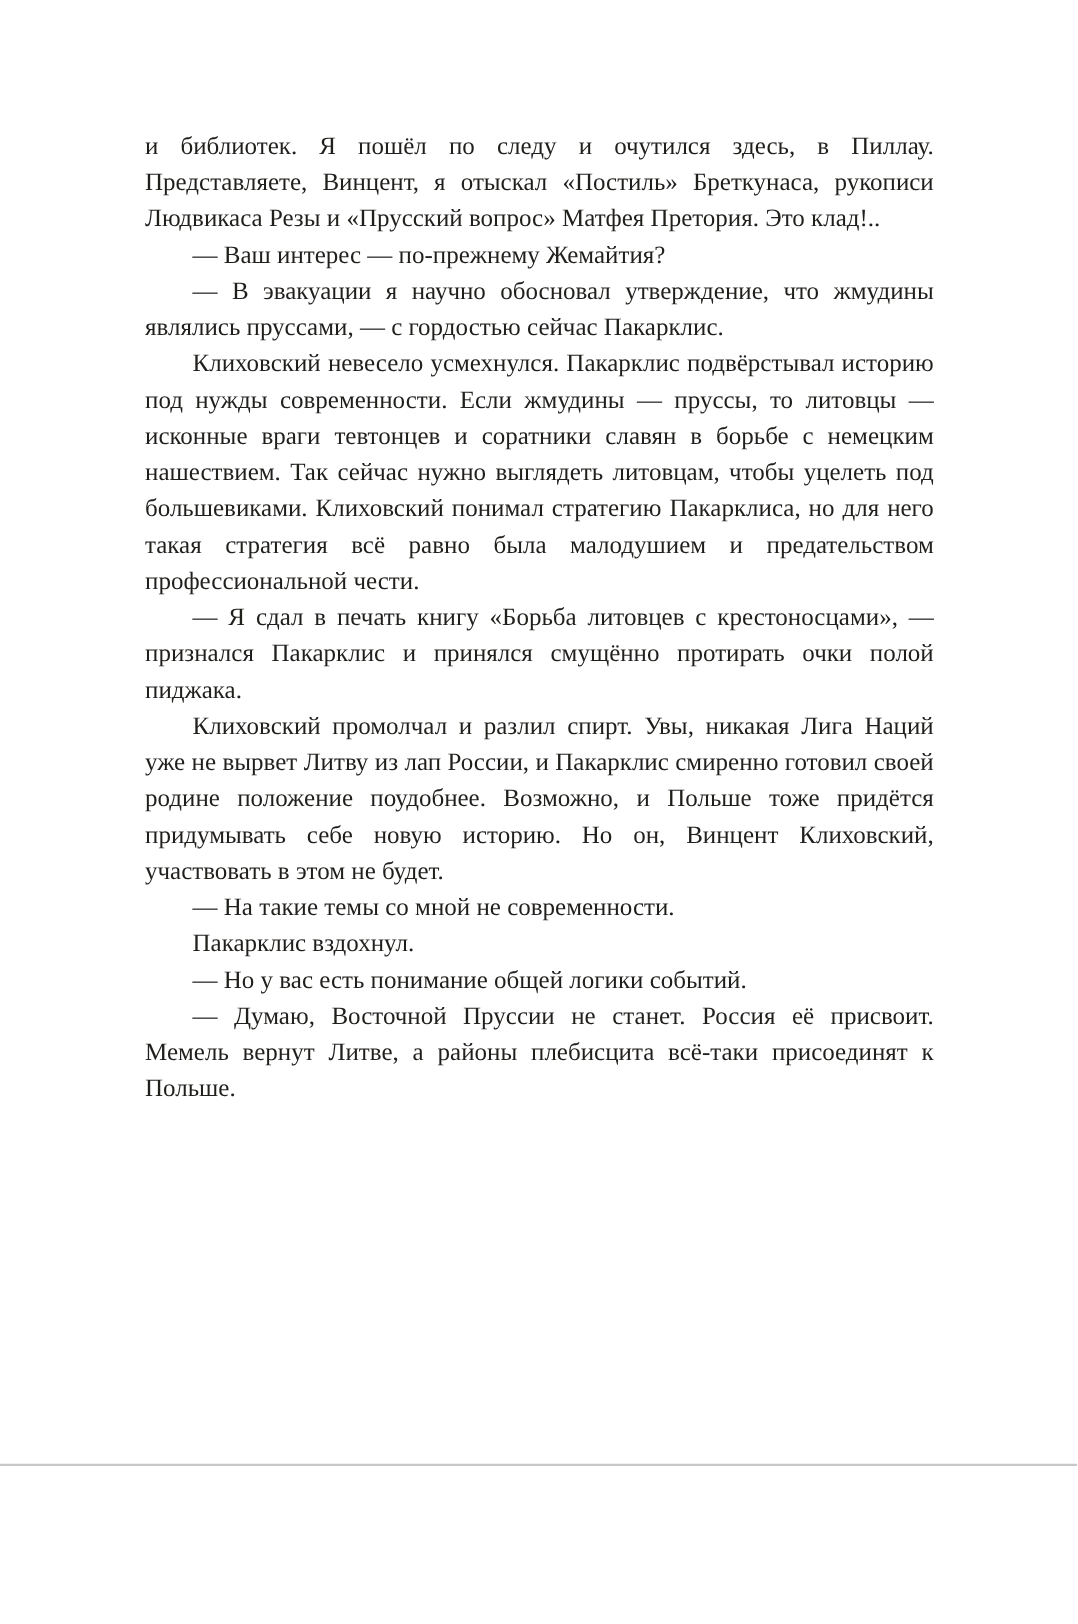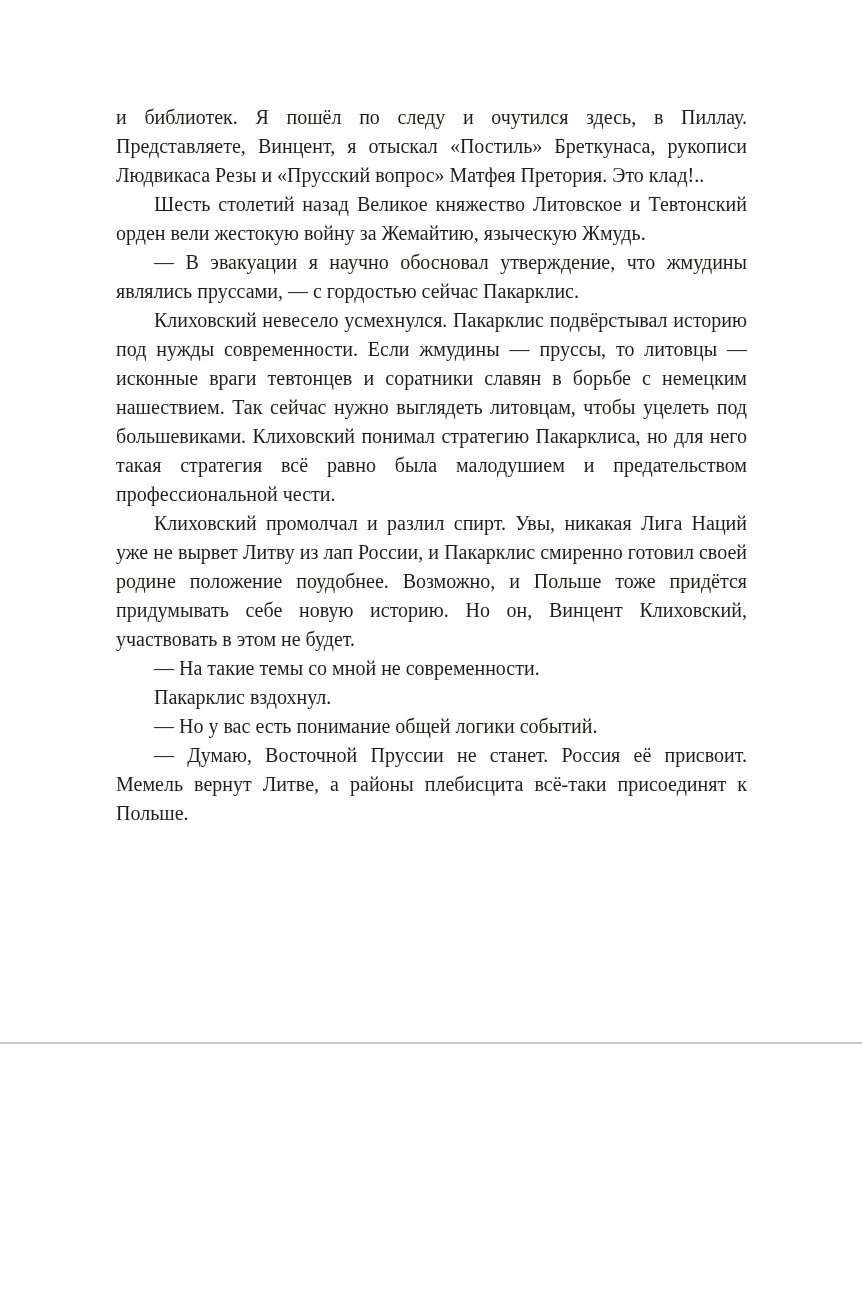--- a/index.html
+++ b/index.html
@@ -3,21 +3,21 @@
 <meta charset="utf-8">
 <style>
   html, body {
     margin: 0;
     padding: 0;
     background: #ffffff;
   }
   .page {
     position: relative;
     width: 862px;
-    height: 1044px;
+    height: 1173px;
     background: #ffffff;
     overflow: hidden;
     font-family: "Liberation Serif", "DejaVu Serif", serif;
     color: #211f1c;
   }
   .text-block {
     position: absolute;
     left: 116px;
     top: 103px;
     width: 631px;
@@ -62,23 +62,24 @@
     background: #c8c8c8;
   }
 </style>
 </head>
 <body>
 
 <div class="page">
 
   <div class="text-block">
       <p>и библиотек. Я пошёл по следу и очутился здесь, в Пил­лау. Представляете, Винцент, я отыскал «Постиль» Бретку­наса, рукописи Людвикаса Резы и «Прусский вопрос» Мат­фея Претория. Это клад!..</p>
-      <p class="indent">Шесть столетий назад Великое княжество Литовское и Тевтонский орден вели жестокую войну за Жемайтию, языческую Жмудь.</p>
+      <p class="indent">— Ваш интерес — по-прежнему Жемайтия?</p>
       <p class="indent">— В эвакуации я научно обосновал утверждение, что жму­дины являлись пруссами, — с гордостью сейчас Пакарклис.</p>
       <p class="indent">Клиховский невесело усмехнулся. Пакарклис подвёрсты­вал историю под нужды современности. Если жмудины — пруссы, то литовцы — исконные враги тевтонцев и сорат­ники славян в борьбе с немецким нашествием. Так сейчас нужно выглядеть литовцам, чтобы уцелеть под большеви­ками. Клиховский понимал стратегию Пакарклиса, но для него такая стратегия всё равно была малодушием и преда­тельством профессиональной чести.</p>
+      <p class="indent">— Я сдал в печать книгу «Борьба литовцев с крестонос­цами», — признался Пакарклис и принялся смущённо про­тирать очки полой пиджака.</p>
       <p class="indent">Клиховский промолчал и разлил спирт. Увы, никакая Лига Наций уже не вырвет Литву из лап России, и Пакар­клис смиренно готовил своей родине положение поудоб­нее. Возможно, и Польше тоже придётся придумывать себе новую историю. Но он, Винцент Клиховский, участвовать в этом не будет.</p>
       <p class="indent">— На такие темы со мной не современности.</p>
       <p class="indent">Пакарклис вздохнул.</p>
       <p class="indent">— Но у вас есть понимание общей логики событий.</p>
       <p class="indent">— Думаю, Восточной Пруссии не станет. Россия её при­своит. Мемель вернут Литве, а районы плебисцита всё-таки присоединят к Польше.</p>
     </div>
 
   <div class="footer">
     <span class="footer-title">Тени тевтонов</span>
     <span class="footer-page">15</span>

